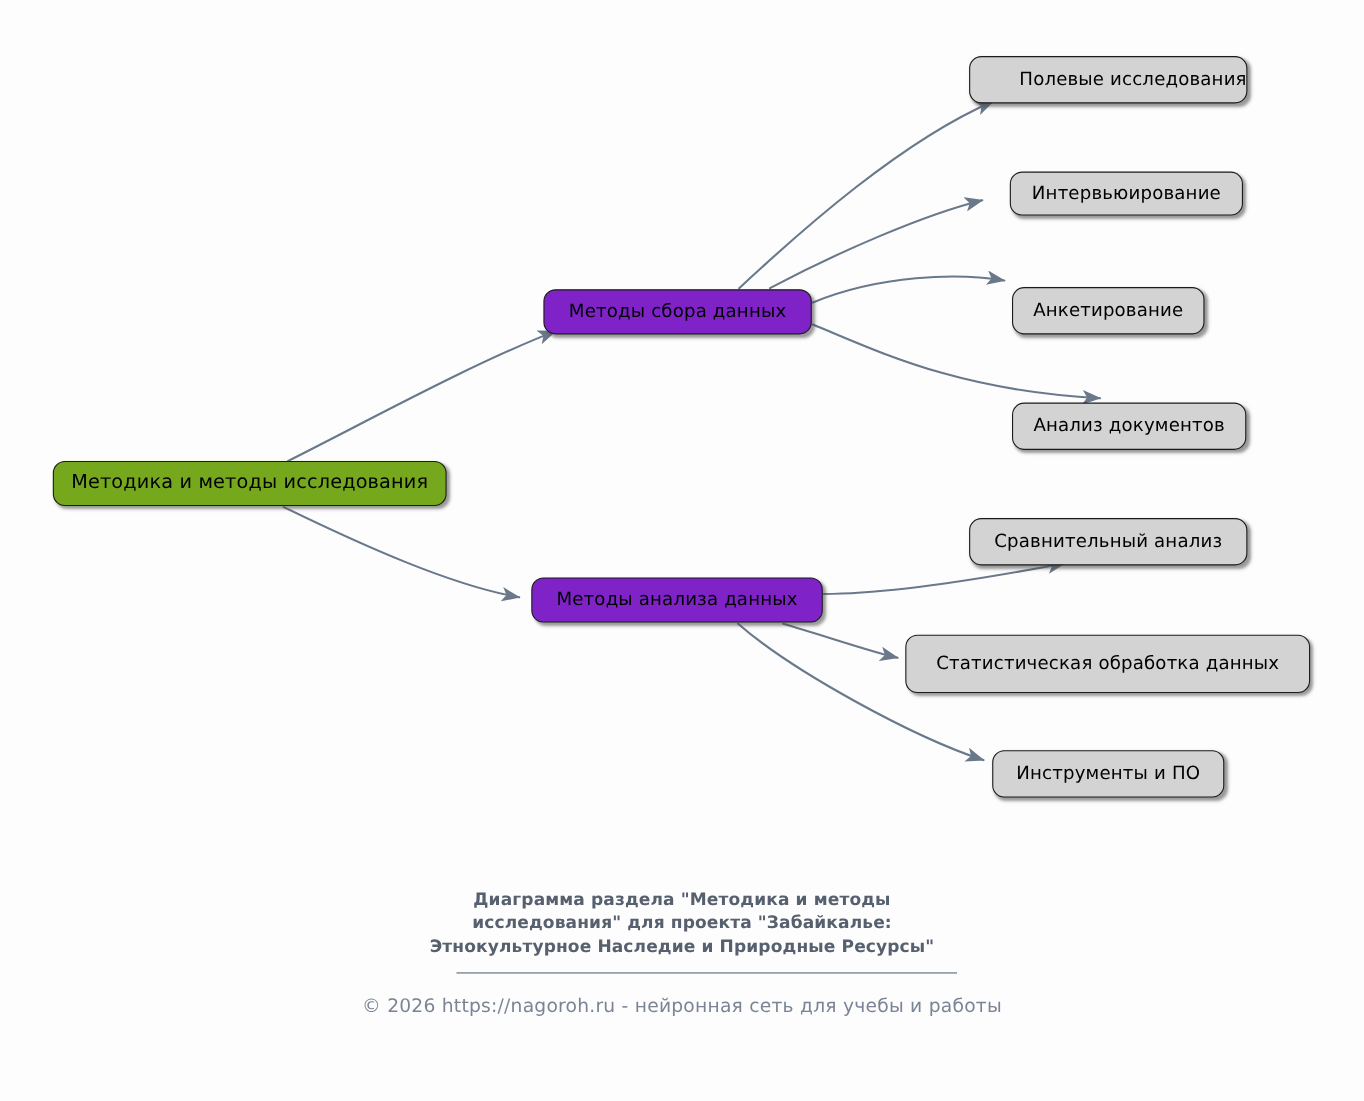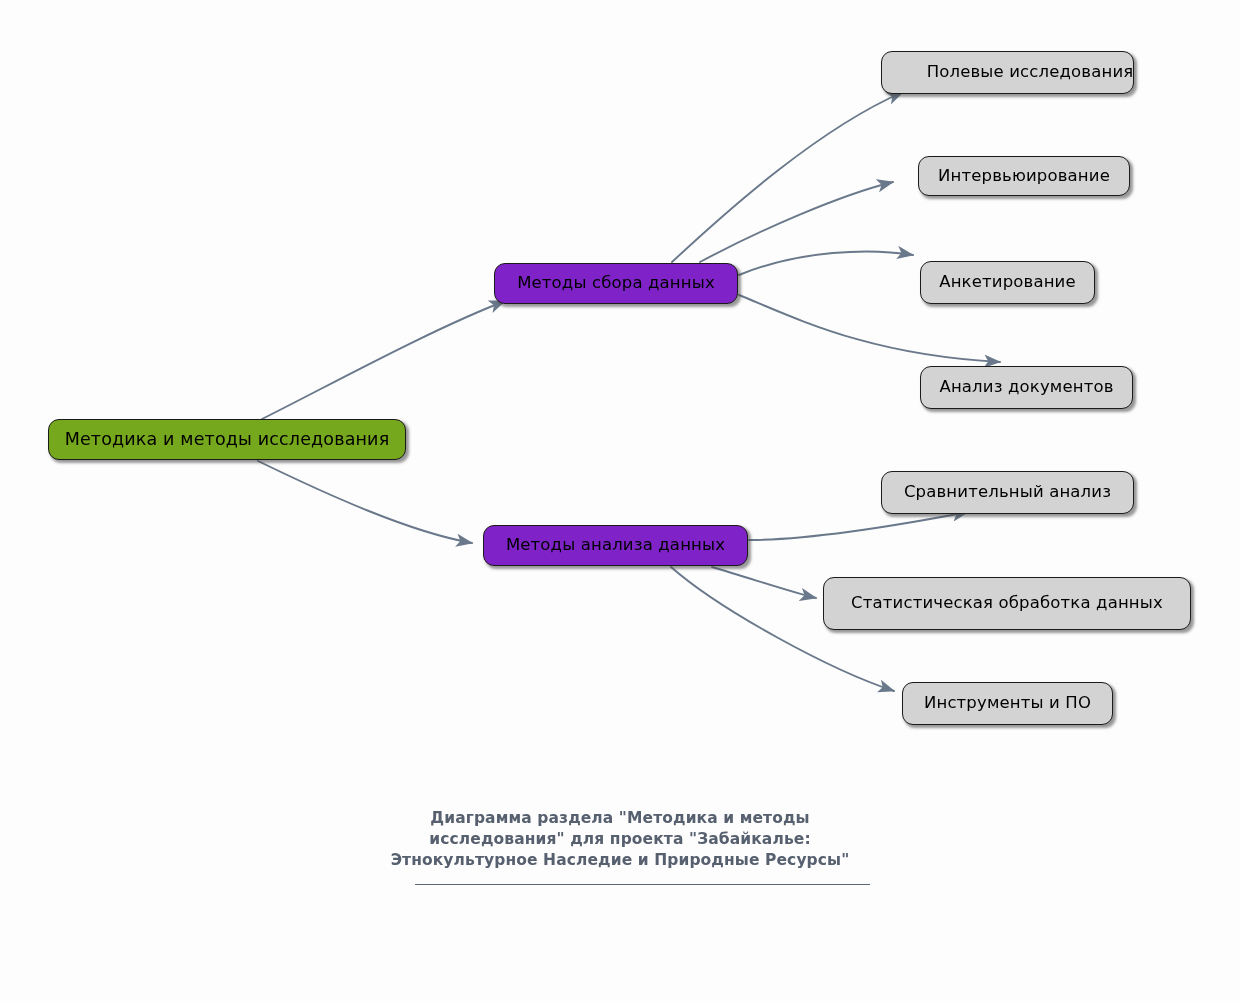--- a/index.html
+++ b/index.html
@@ -144,14 +144,15 @@
     </div>
 
   <div id="caption">
       <span class="cap-line">Диаграмма раздела "Методика и методы</span>
       <span class="cap-line">исследования" для проекта "Забайкалье:</span>
       <span class="cap-line">Этнокультурное Наследие и Природные Ресурсы"</span>
     </div>
 
   <div id="divider"></div>
 
+  <div id="footer">© 2026 https://nagoroh.ru - нейронная сеть для учебы и работы</div>
 
 </div>
 
 </body></html>

